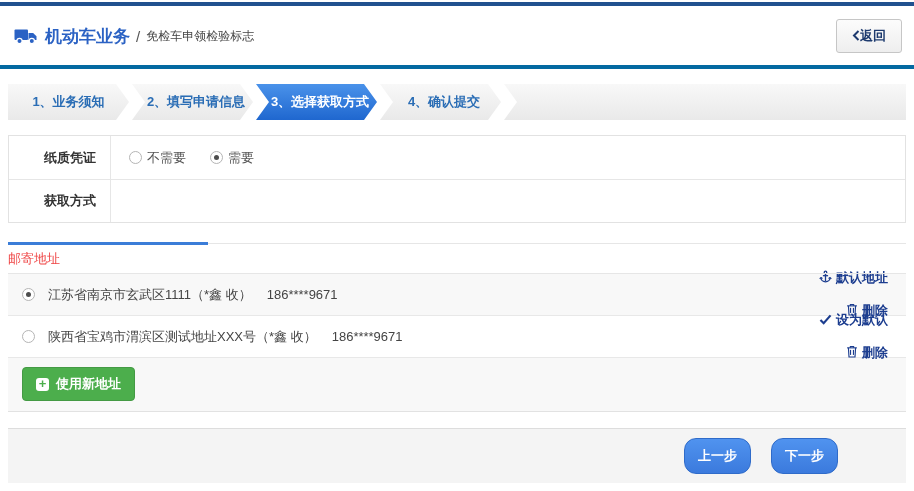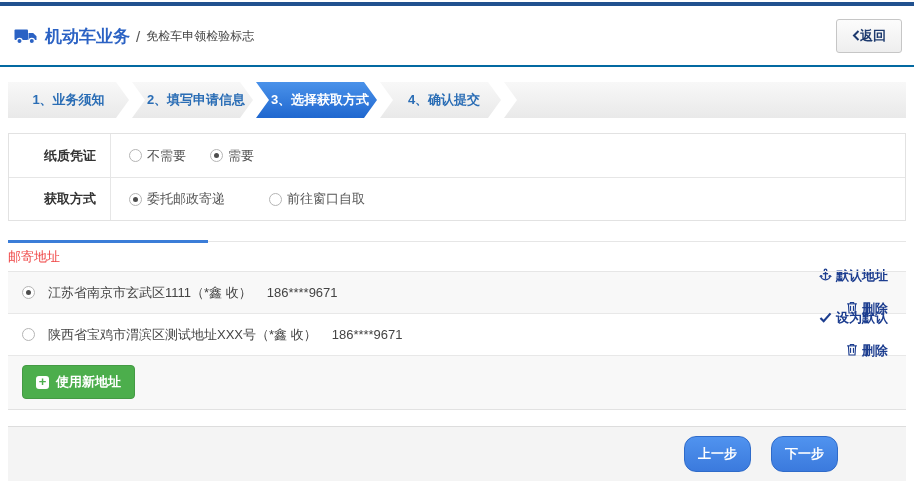--- a/index.html
+++ b/index.html
@@ -6,21 +6,21 @@
   html, body { margin:0; padding:0; }
   body {
     width: 914px; height: 491px;
     background: #fff;
     font-family: "Liberation Sans", "DejaVu Sans", sans-serif;
     overflow: hidden;
   }
   .top-accent { height:4px; background:#21518f; margin-top:2px; }
 
   
-  .header { display:flex; align-items:center; padding:13px 12px 12px 14px; border-bottom:2px solid #0369a1; }
+  .header { display:flex; align-items:center; padding:13px 12px 12px 14px; border-bottom:4px solid #0369a1; }
   .header-left { display:flex; align-items:center; flex:1; }
   .truck-icon { display:inline-flex; margin-right:7px; }
   .page-title { color:#2b62c4; font-size:17px; font-weight:bold; }
   .bc-sep { color:#555; font-size:15px; margin:0 6px; }
   .page-subtitle { color:#454545; font-size:12px; }
   .back-btn { display:inline-flex; align-items:center; gap:0; background:linear-gradient(#fcfcfc,#eeeeee);
     border:1px solid #c6c6c6; border-radius:3px; color:#1d3a6e; font-size:13px; font-weight:bold;
     padding:7px 15px; cursor:pointer; font-family:inherit; }
 
   
@@ -130,30 +130,20 @@
         <span>不需要</span>
       </label>
       <label class="option">
         <span class="radio checked"></span>
         <span>需要</span>
       </label>
     </div>
   </div>
   <div class="form-row">
     <div class="form-label">获取方式</div>
-    <div class="form-options">
-      <label class="option gap-m">
-        <span class="radio checked"></span>
-        <span>委托邮政寄递</span>
-      </label>
-      <label class="option">
-        <span class="radio"></span>
-        <span>前往窗口自取</span>
-      </label>
-    </div>
   </div>
 </div>
 
 <div class="addr-section">
   <div class="addr-tab-row">
     <div class="addr-accent"></div>
     <div class="addr-tab">邮寄地址</div>
   </div>
 
   <div class="addr-row alt">

